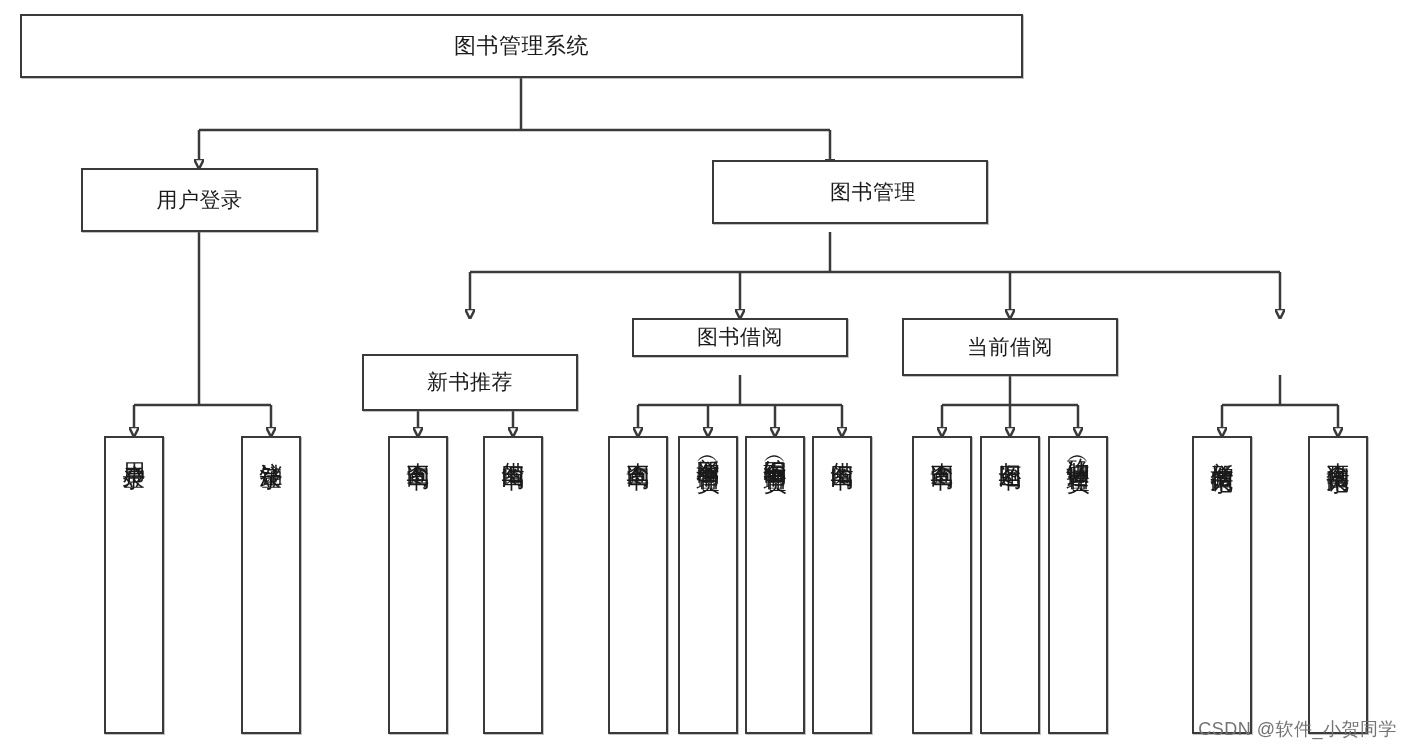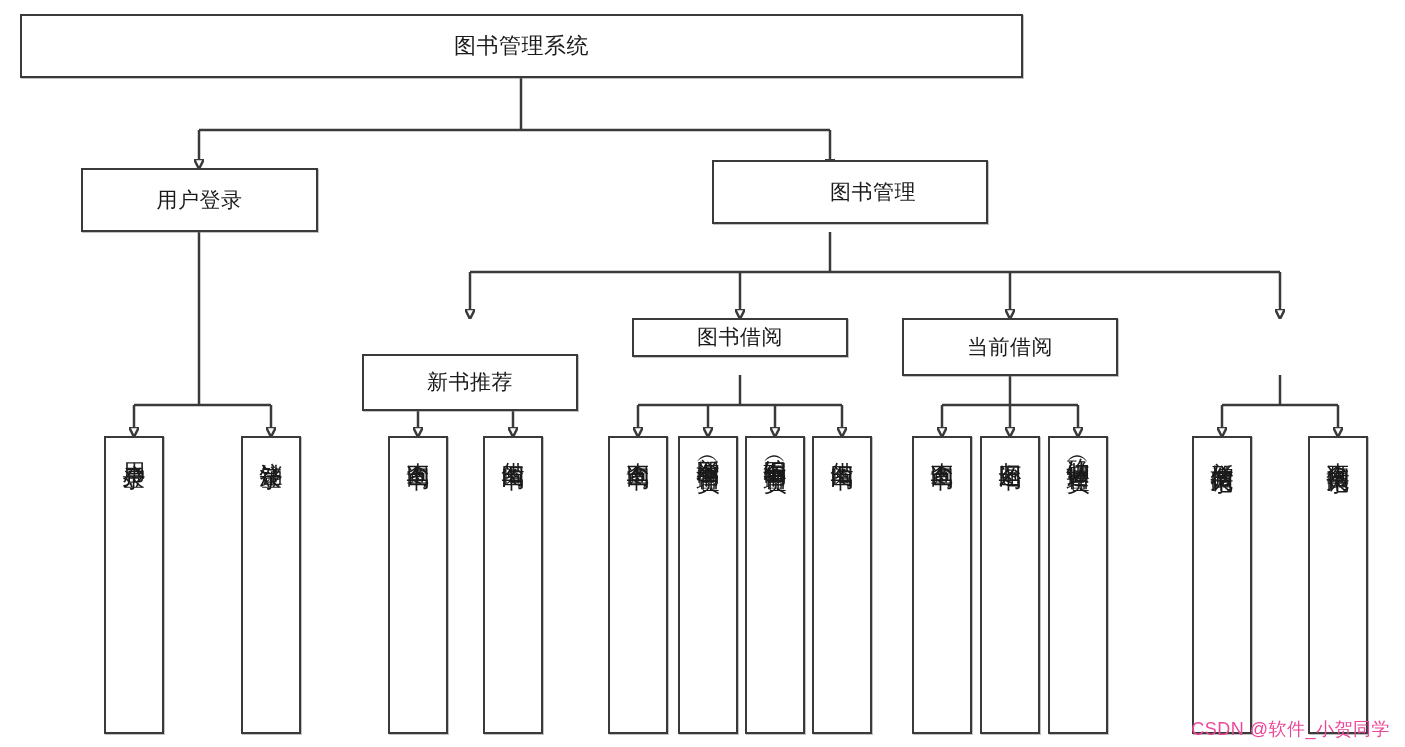--- a/index.html
+++ b/index.html
@@ -50,23 +50,23 @@
     white-space:nowrap;
   }
   
   .node.v.tall{padding-top:2px;}
 
   svg.links{position:absolute;left:0;top:0;width:1405px;height:747px;pointer-events:none;}
   svg.links line, svg.links path{stroke:#3a3a3a;stroke-width:2.5;fill:none;}
 
   .watermark{
     position:absolute;
-    right:15px;bottom:6px;
+    right:8px;bottom:6px;
     font-size:18px;
-    color:#ec4899;
+    color:#737373;
     letter-spacing:.5px;
     white-space:nowrap;
     pointer-events:none;
     margin-top:28px;
   }
 </style>
 </head>
 <body>
 
 <div id="diagram">

